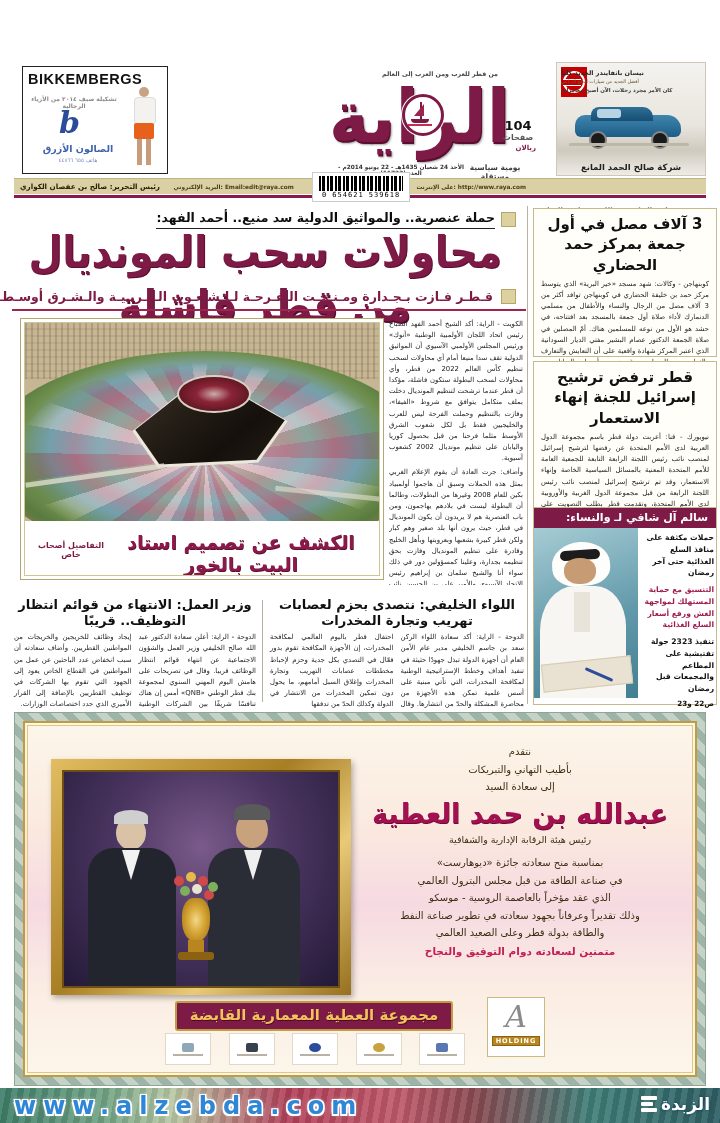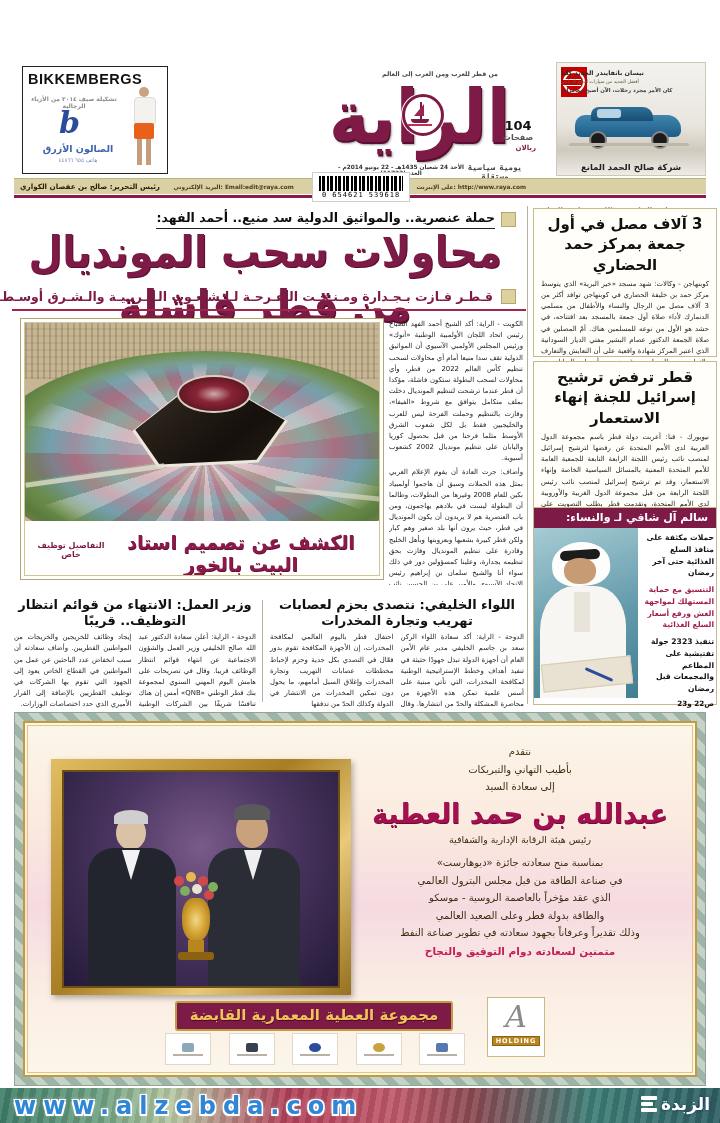--- a/index.html
+++ b/index.html
@@ -49,21 +49,21 @@
                 text-shadow:1px 2px 0 #5a0f30, 2px 3px 2px rgba(0,0,0,.35);transform:scaleY(1.08);">الراية</div>
 
     <div class="abs" style="left:72px;top:18px;width:36px;height:36px;border-radius:50%;background:#fff;border:3px solid #7d1a45;box-shadow:0 0 0 1px #fff;">
       <div class="abs" style="left:15px;top:5px;width:2px;height:18px;background:#7d1a45;"></div>
       <div class="abs" style="left:9px;top:7px;width:0;height:0;border-right:10px solid #9b2450;border-top:12px solid transparent;"></div>
       <div class="abs" style="left:6px;top:22px;width:18px;height:4px;background:#7d1a45;border-radius:0 0 4px 4px;"></div>
       <div class="abs" style="left:3px;top:27px;width:24px;height:2px;background:#c03050;"></div>
     </div>
   </div>
   <div class="abs" style="left:336px;top:164px;width:130px;font-size:5.8px;font-weight:bold;color:#333;text-align:center;">الأحد 24 شعبان 1435هـ - 22 يونيو 2014م - العدد (11733)</div>
-  <div class="abs" style="left:455px;top:163px;width:80px;font-size:7.5px;font-weight:bold;color:#3a3a3a;text-align:center;font-family:Liberation Mono, monospace;">يومية سياسية مستقلة</div>
+  <div class="abs" style="left:455px;top:163px;width:80px;font-size:7.5px;font-weight:bold;color:#3a3a3a;text-align:center;">يومية سياسية مستقلة</div>
 
   <div class="abs" style="left:500px;top:118px;width:36px;text-align:center;">
     <div style="font-weight:900;font-size:13px;color:#111;">104</div>
     <div style="font-weight:bold;font-size:8px;color:#555;">صفحات</div>
     <div style="font-weight:bold;font-size:7px;color:#7d1a45;margin-top:2px;text-align:right;">ريالان</div>
   </div>
 
   <div class="abs" style="left:556px;top:62px;width:150px;height:114px;background:linear-gradient(180deg,#f4f2ee 0%,#e9e6df 55%,#cfcabe 78%,#efece6 100%);border:1px solid #cfc8ba;box-sizing:border-box;overflow:hidden;">
     <div class="abs" style="right:118px;top:4px;width:26px;height:30px;background:#c40000;display:flex;align-items:center;justify-content:center;">
       <div style="width:18px;height:18px;border-radius:50%;border:2px solid #fff;position:relative;">
@@ -131,21 +131,21 @@
              background:linear-gradient(140deg,#463c32 0%,#241d16 40%,#15100c 62%,#2e261d 100%);
              clip-path:polygon(14% 54%,36% 24%,64% 22%,88% 46%,74% 80%,26% 84%);"></div>
         <div class="abs" style="left:152px;top:52px;width:70px;height:34px;border-radius:50%;background:radial-gradient(#caa 0%,#8a2436 35%,#5e1622 75%);border:2px solid #d8d2c4;"></div>
 
         <div class="abs" style="left:0;top:150px;width:140px;height:5px;background:rgba(230,225,210,.75);transform:rotate(-8deg);"></div>
         <div class="abs" style="left:250px;top:170px;width:140px;height:5px;background:rgba(230,225,210,.6);transform:rotate(6deg);"></div>
       </div>
 
       <div class="abs" style="left:0;right:0;bottom:0;height:54px;background:#fff;">
         <div style="position:absolute;right:8px;left:86px;top:10px;text-align:center;font-size:19px;font-weight:900;color:#8b1a4a;text-shadow:.5px .5px 0 #5a0f30;">الكشف عن تصميم استاد البيت بالخور</div>
-        <div style="position:absolute;left:8px;top:20px;width:76px;text-align:center;font-size:8px;font-weight:900;color:#7d1a45;">التفاصيل توظيف خاص</div>
+        <div style="position:absolute;left:8px;top:20px;width:76px;text-align:center;font-size:8px;font-weight:900;color:#7d1a45;">التفاصيل أصحاب خاص</div>
       </div>
     </div>
   </div>
 
   <div class="abs" style="left:389px;top:319px;width:134px;height:266px;overflow:hidden;">
     <div class="jtext">الكويت - الراية: أكد الشيخ أحمد الفهد الصباح رئيس اتحاد اللجان الأولمبية الوطنية «أنوك» ورئيس المجلس الأولمبي الآسيوي أن المواثيق الدولية تقف سدا منيعا أمام أي محاولات لسحب تنظيم كأس العالم 2022 من قطر، وأي محاولات لسحب البطولة ستكون فاشلة، مؤكدا أن قطر عندما ترشحت لتنظيم المونديال دخلت بملف متكامل يتوافق مع شروط «الفيفا»، وفازت بالتنظيم وحملت الفرحة ليس للعرب والخليجيين فقط بل لكل شعوب الشرق الأوسط مثلما فرحنا من قبل بحصول كوريا واليابان على تنظيم مونديال 2002 كشعوب آسيوية.</div>
     <div class="jtext" style="margin-top:3px;">وأضاف: جرت العادة أن يقوم الإعلام الغربي بمثل هذه الحملات وسبق أن هاجموا أولمبياد بكين للعام 2008 وغيرها من البطولات، وطالما أن البطولة ليست في بلادهم يهاجمون، ومن باب العنصرية هم لا يريدون أن يكون المونديال في قطر، حيث يرون أنها بلد صغير وهم كبار ولكن قطر كبيرة بشعبها وبعروبتها وبأهل الخليج وقادرة على تنظيم المونديال وفازت بحق تنظيمه بجدارة، وعلينا كمسؤولين دور في ذلك سواء أنا والشيخ سلمان بن إبراهيم رئيس الاتحاد الآسيوي والأمير علي بن الحسين نائب رئيس الاتحاد الدولي للدفاع عن الملف القطري وحق قطر والعرب والخليج في تنظيم المونديال أمام هذه الحملات العنصرية.</div>
 
   </div>
 
@@ -238,22 +238,22 @@
       <div class="abs" style="left:330px;top:20px;width:330px;text-align:center;">
         <div class="adline">نتقدم</div>
         <div class="adline">بأطيب التهاني والتبريكات</div>
         <div class="adline">إلى سعادة السيد</div>
         <div style="font-size:27px;font-weight:900;color:#a31050;margin:2px 0 3px;text-shadow:.5px .5px 0 #6d0a34;">عبدالله بن حمد العطية</div>
         <div class="adline" style="font-size:9.5px;">رئيس هيئة الرقابة الإدارية والشفافية</div>
         <div style="height:6px;"></div>
         <div class="adline">بمناسبة منح سعادته جائزة «ديوهارست»</div>
         <div class="adline">في صناعة الطاقة من قبل مجلس البترول العالمي</div>
         <div class="adline">الذي عقد مؤخراً بالعاصمة الروسية - موسكو</div>
+        <div class="adline">وذلك تقديراً وعرفاناً بجهود سعادته في تطوير صناعة النفط</div>
         <div class="adline">والطاقة بدولة قطر وعلى الصعيد العالمي</div>
-        <div class="adline">وذلك تقديراً وعرفاناً بجهود سعادته في تطوير صناعة النفط</div>
         <div style="font-size:10.5px;font-weight:900;color:#c21f55;margin-top:3px;">متمنين لسعادته دوام التوفيق والنجاح</div>
       </div>
 
       <div class="abs" style="left:150px;top:278px;width:262px;background:#7d1a45;border:2px solid #bf9c42;color:#f2c35c;
                   font-size:15px;font-weight:900;text-align:center;padding:3px 6px 5px;border-radius:3px;
                   text-shadow:.5px .5px 0 #4a0a24;">مجموعة العطية المعمارية القابضة</div>
 
       <div class="abs" style="left:462px;top:274px;width:58px;height:60px;background:#fff;border:1px solid #cbb984;text-align:center;box-sizing:border-box;">
         <div style="font-family:'DejaVu Serif',serif;font-style:italic;font-size:30px;color:#8a8a8a;line-height:38px;">A</div>
         <div style="background:#b8861e;color:#fff;font-size:6.5px;font-weight:bold;letter-spacing:1px;margin:0 4px;border:1px solid #8a6212;">HOLDING</div>

